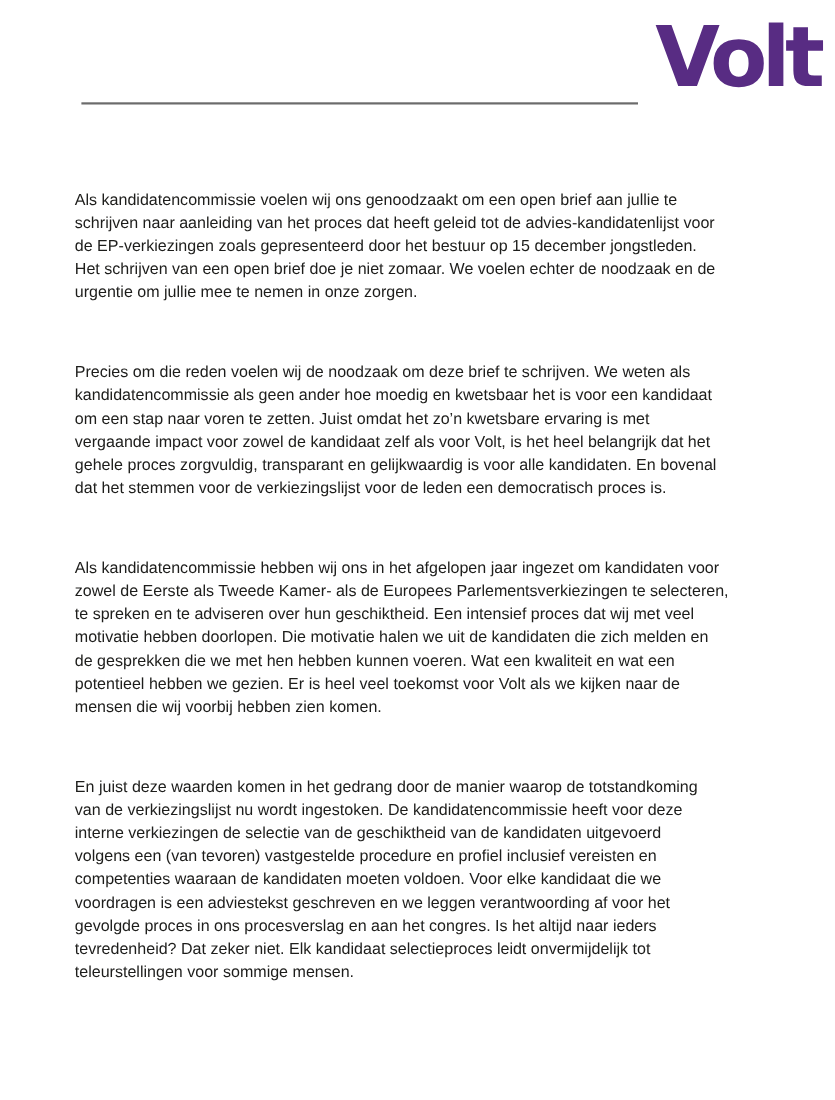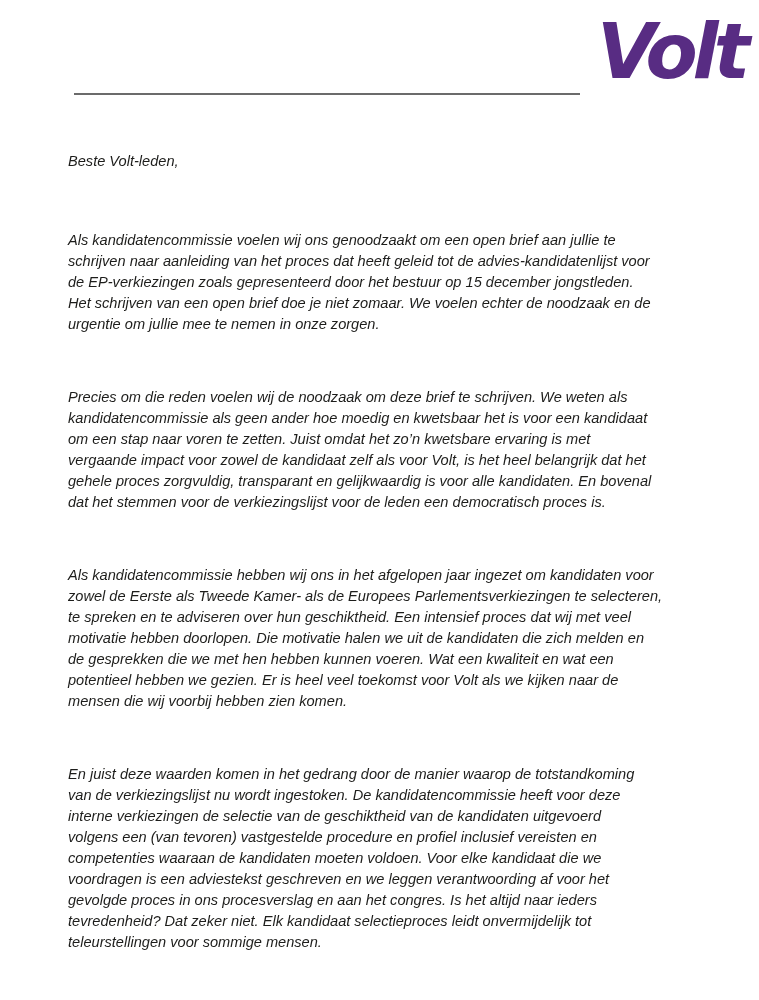--- a/index.html
+++ b/index.html
@@ -12,21 +12,20 @@
     height: 1000px;
     overflow: hidden;
   }
   .page {
     position: relative;
     width: 759px;
     height: 1000px;
     background: #ffffff;
     overflow: hidden;
     font-family: "Liberation Sans", sans-serif;
-    font-style: italic;
   }
   .logo {
     position: absolute;
     top: 14px;
     right: 14px;
     font-family: "DejaVu Sans", sans-serif;
     font-weight: bold;
     font-size: 76px;
     line-height: 76px;
     letter-spacing: -5px;
@@ -61,21 +60,20 @@
 </head>
 <body>
 
 <div class="page">
 
   <div class="logo">Volt</div>
 
   <div class="rule"></div>
 
   <div class="letter">
-    <p class="greeting">Beste Volt-leden,</p>
 
     <p>Als kandidatencommissie voelen wij ons genoodzaakt om een open brief aan jullie te
 schrijven naar aanleiding van het proces dat heeft geleid tot de advies-kandidatenlijst voor
 de EP-verkiezingen zoals gepresenteerd door het bestuur op 15 december jongstleden.
 Het schrijven van een open brief doe je niet zomaar. We voelen echter de noodzaak en de
 urgentie om jullie mee te nemen in onze zorgen.</p>
 
     <p>Precies om die reden voelen wij de noodzaak om deze brief te schrijven. We weten als
 kandidatencommissie als geen ander hoe moedig en kwetsbaar het is voor een kandidaat
 om een stap naar voren te zetten. Juist omdat het zo’n kwetsbare ervaring is met

